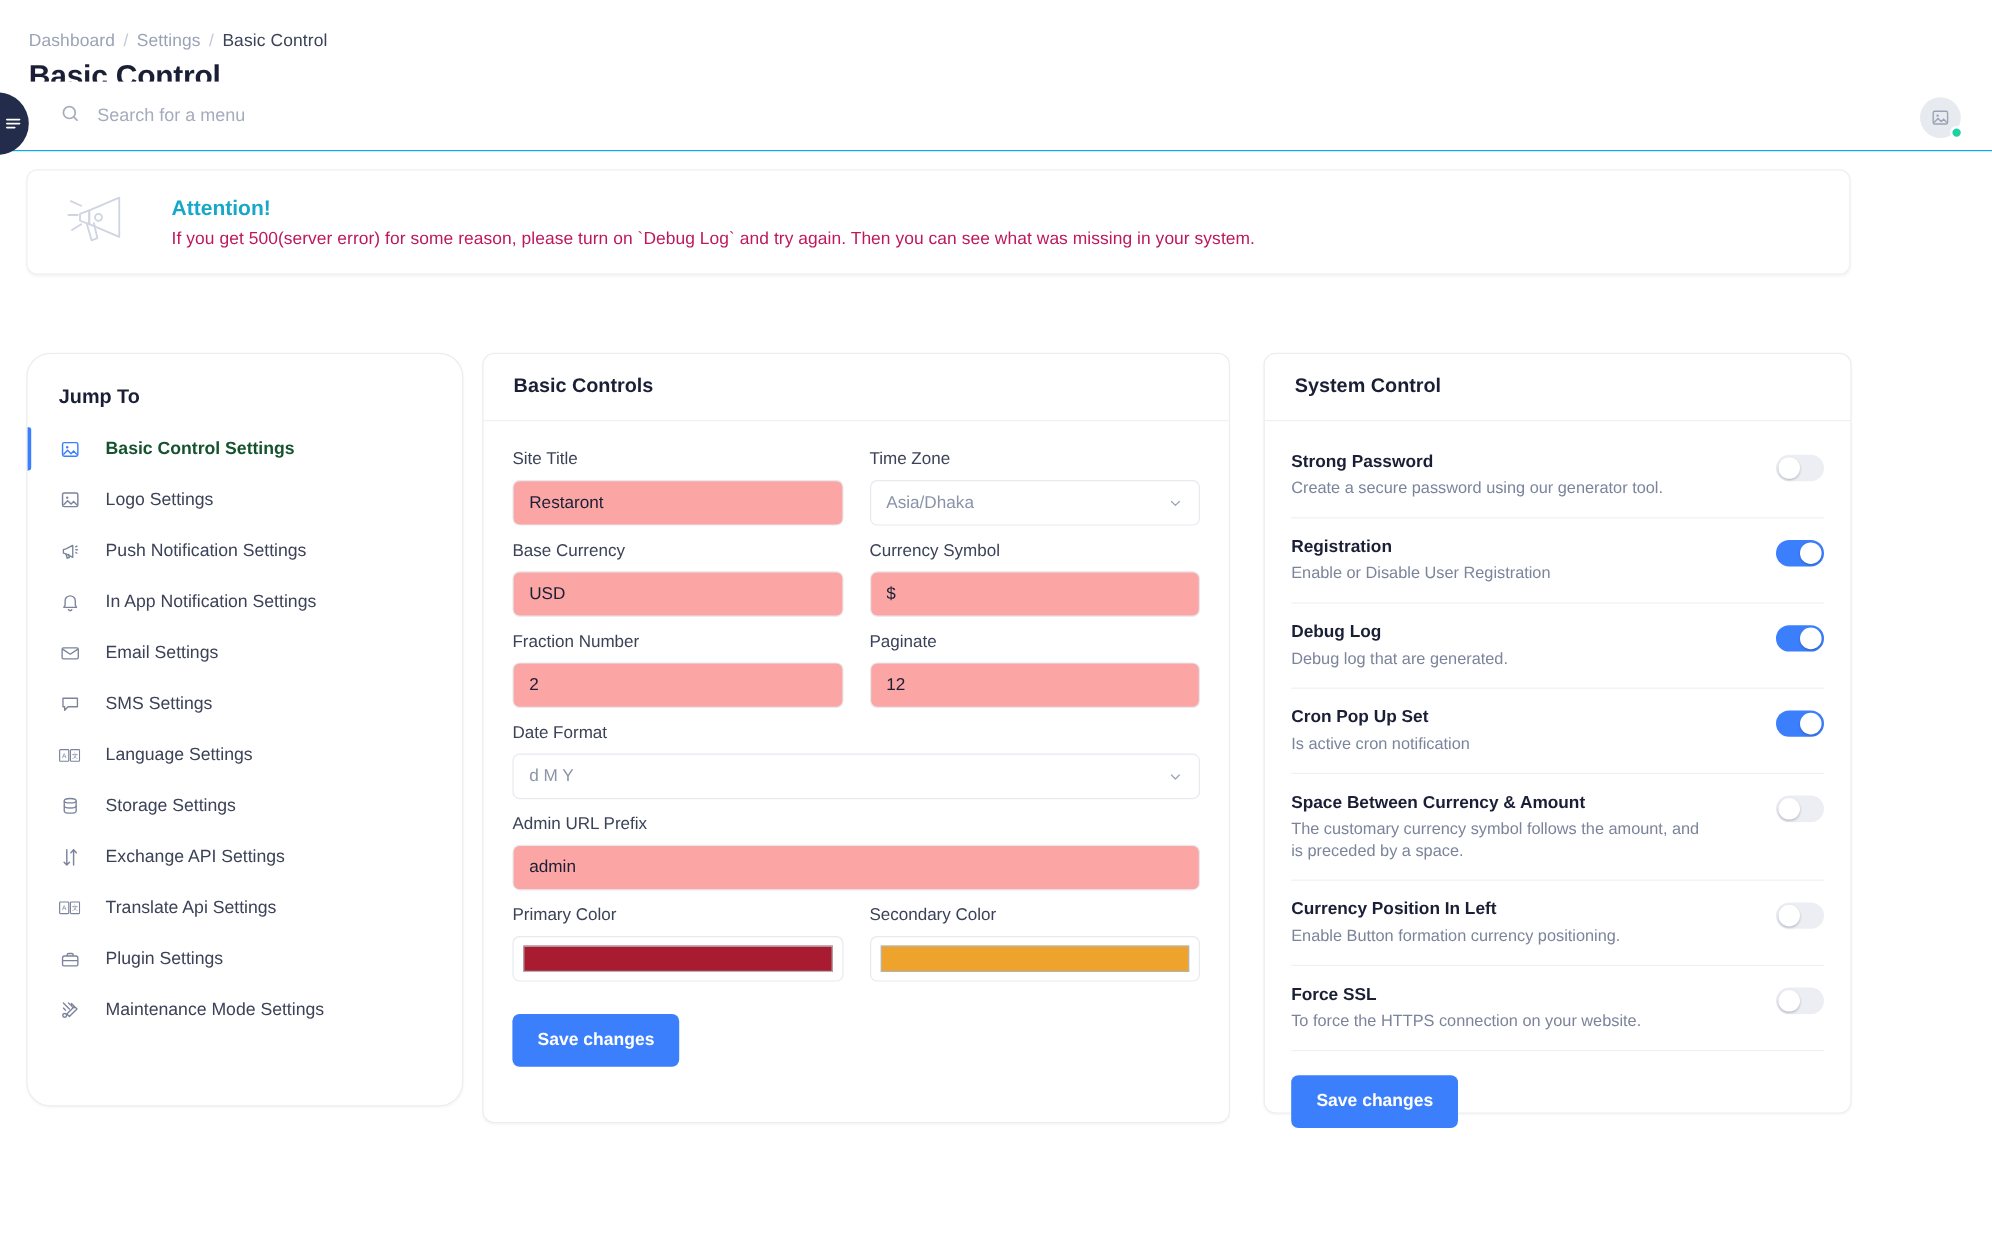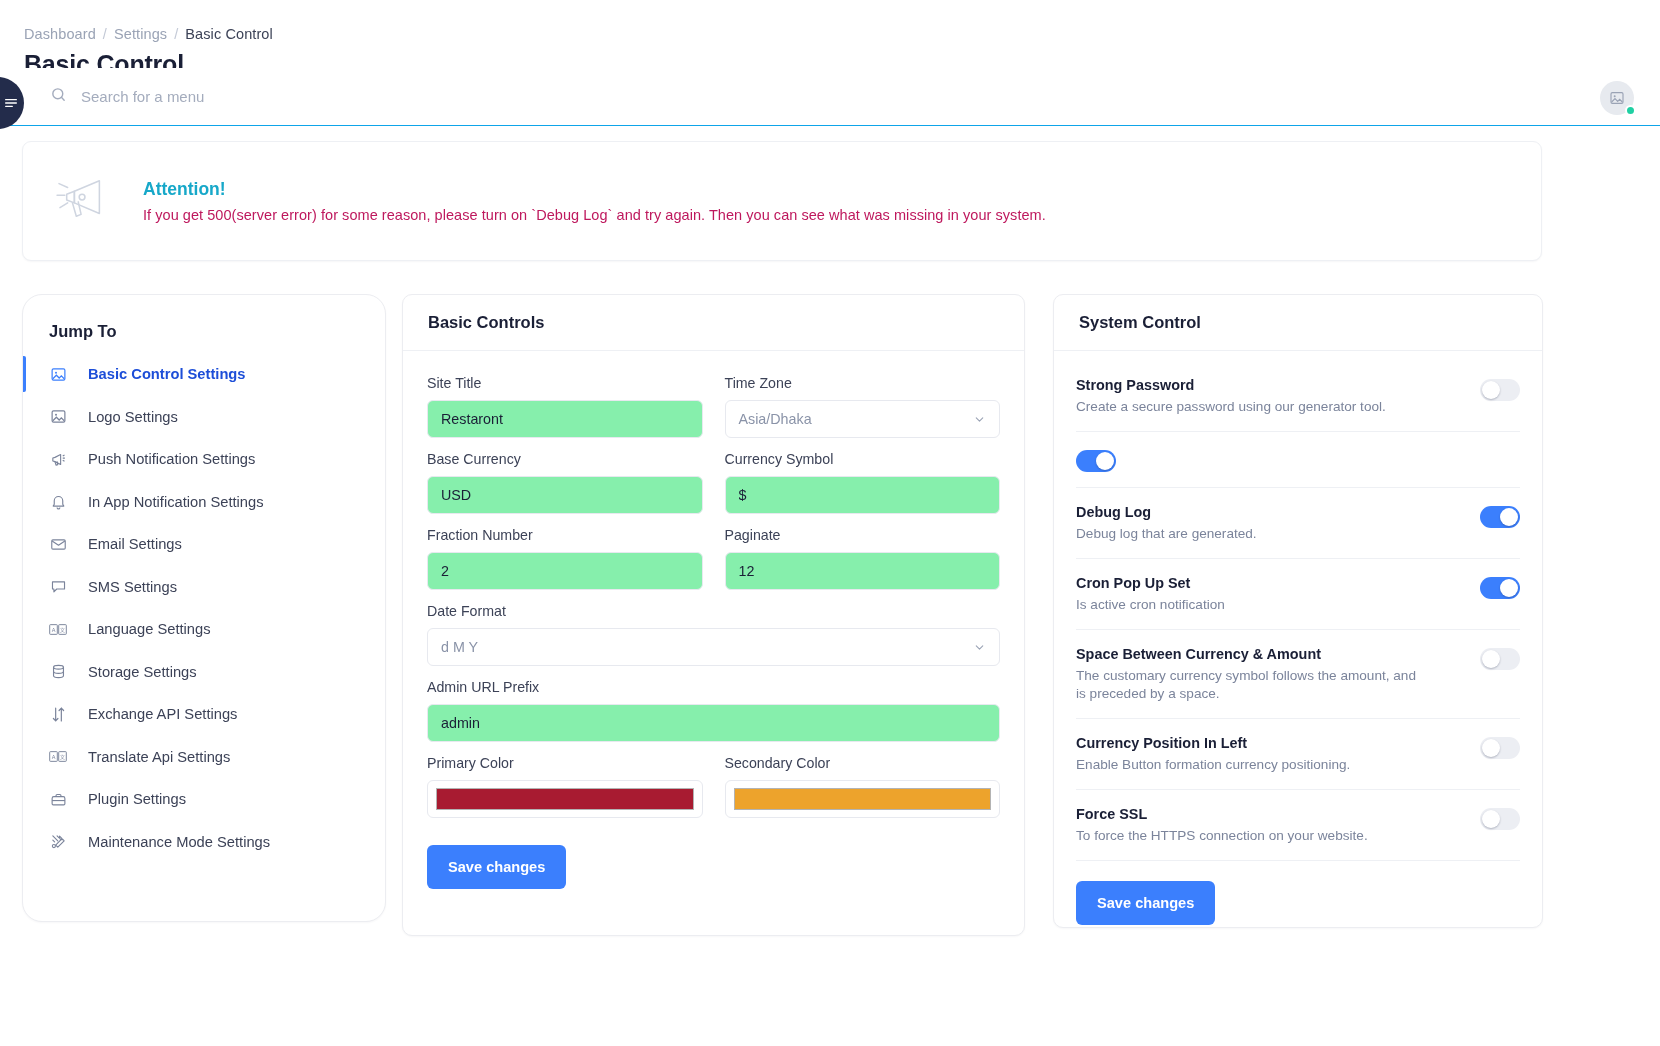--- a/index.html
+++ b/index.html
@@ -97,21 +97,21 @@
     border-radius: 50%;
     background: #1fd0a3;
     border: 2px solid #fff;
   }
 
   
   .alert {
     position: absolute;
     left: 22px; top: 141px;
     width: 1520px;
-    height: 120px;
+    height: 88px;
     background: #fff;
     border: 1px solid #eef0f4;
     border-radius: 9px;
     box-shadow: 0 1px 2px rgba(20,30,60,.04);
     display: flex;
     align-items: center;
     padding-left: 30px;
     gap: 28px;
   }
   .alert-text .alert-title {
@@ -150,21 +150,21 @@
     align-items: center;
     gap: 21px;
     height: 42.5px;
     padding-left: 26px;
     font-size: 14.7px;
     color: #3c4257;
     position: relative;
     cursor: pointer;
   }
   .jump-item .ji-icon { display: flex; width: 18px; justify-content: center; color: #7b849b; flex: none; }
-  .jump-item.active { color: #1d4ed8; font-weight: bold; }
+  .jump-item.active { color: #14532d; font-weight: bold; }
   .jump-item.active .ji-icon { color: #3b7ffd; }
   .jump-item.active::before {
     content: "";
     position: absolute;
     left: 0; top: 3px;
     width: 3px; height: 36px;
     background: #3b7ffd;
     border-radius: 0 2px 2px 0;
   }
 
@@ -195,21 +195,21 @@
   .finput {
     width: 100%;
     height: 38px;
     border: 1px solid #e7e9ef;
     border-radius: 6px;
     padding: 0 13px;
     font-size: 14.3px;
     color: #1a1f36;
     font-family: "Liberation Sans", sans-serif;
     outline: none;
-    background: #86efac;
+    background: #fca5a5;
   }
   .fselect {
     width: 100%;
     height: 38px;
     border: 1px solid #e7e9ef;
     border-radius: 6px;
     padding: 0 13px;
     font-size: 14.3px;
     color: #8a93a8;
     display: flex;
@@ -571,20 +571,24 @@
         <div>
           <div class="sys-name">Strong Password</div>
           <div class="sys-desc">Create a secure password using our generator tool.</div>
         </div>
         <div class="toggle">
             <span class="knob"></span>
           </div>
       </div>
 
       <div class="sys-row">
+        <div>
+          <div class="sys-name">Registration</div>
+          <div class="sys-desc">Enable or Disable User Registration</div>
+        </div>
         <div class="toggle on">
             <span class="knob"></span>
           </div>
       </div>
 
       <div class="sys-row">
         <div>
           <div class="sys-name">Debug Log</div>
           <div class="sys-desc">Debug log that are generated.</div>
         </div>

